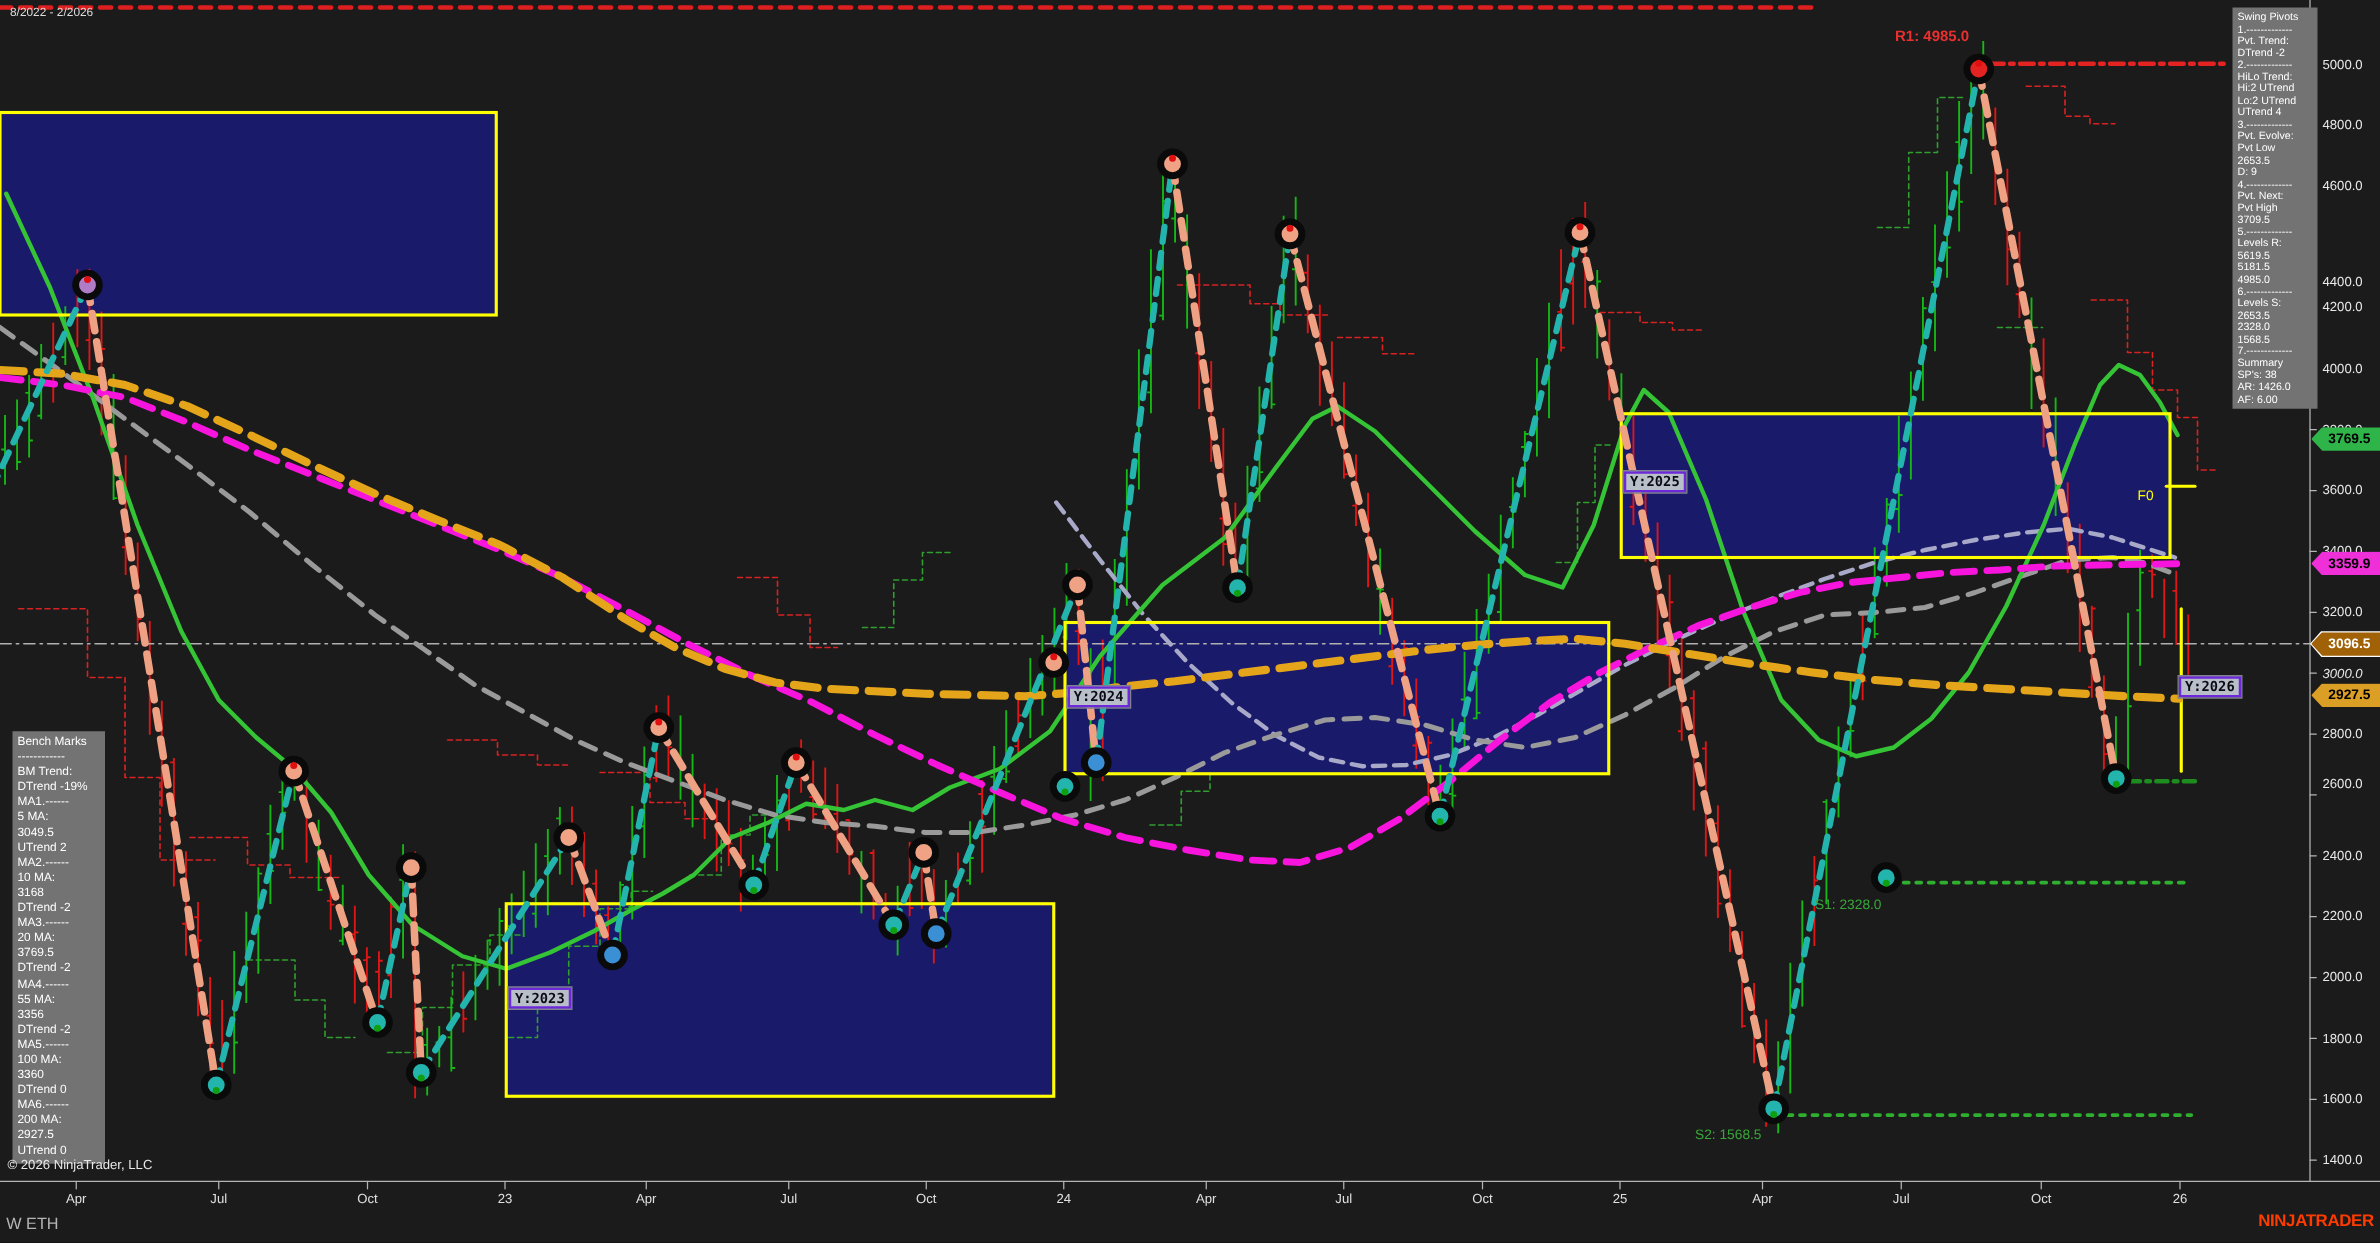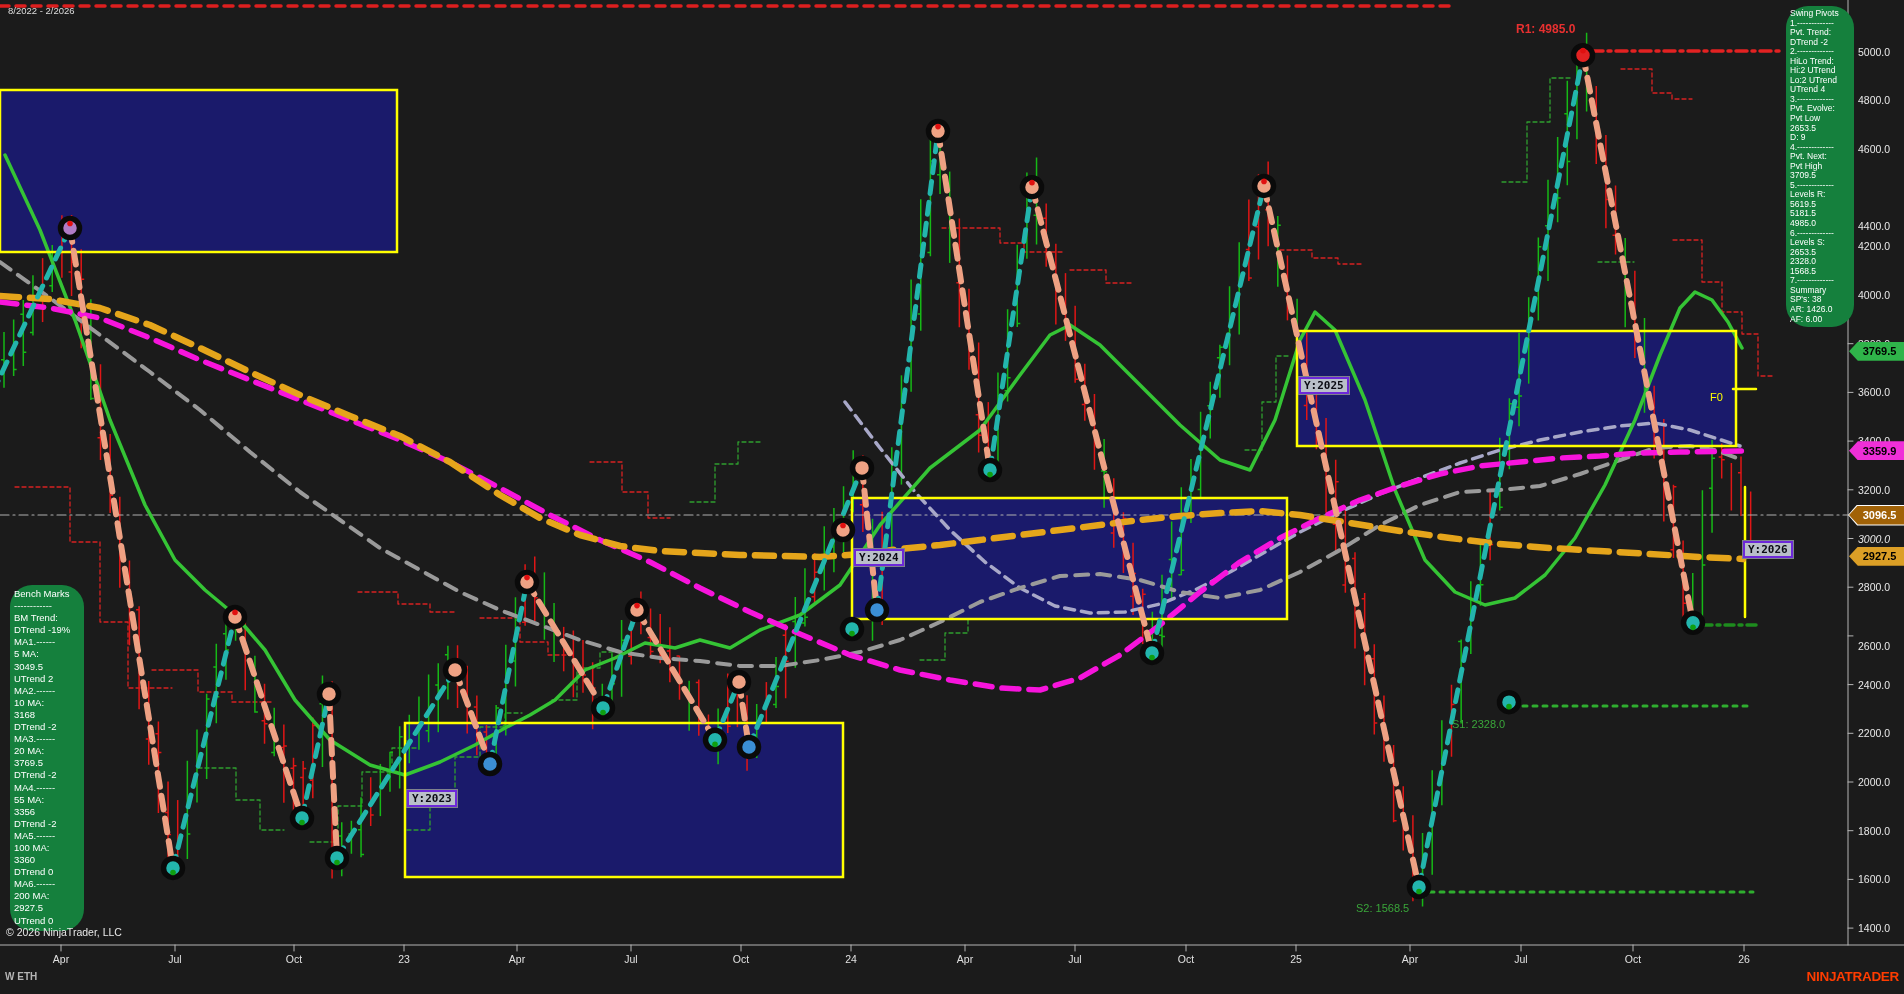--- a/index.html
+++ b/index.html
@@ -2,35 +2,35 @@
 <html><head>
 <meta charset="utf-8">
 <style>
   html,body{margin:0;padding:0;background:#111;}
   #app{position:relative;width:1904px;height:994px;background:#1b1b1b;overflow:hidden;
        font-family:"Liberation Sans",sans-serif;-webkit-font-smoothing:antialiased;}
   #chart-svg{position:absolute;left:0;top:0;}
   .range-label{position:absolute;left:8px;top:5px;font-size:9.5px;color:#dddddd;}
   .title-box{position:absolute;left:8px;top:21px;background:#000;color:#fff;
              font-size:17px;font-weight:bold;line-height:24px;padding:2px 8px 4px 4px;}
-  .side-panel{position:absolute;background:#15803d;color:#fff;white-space:pre;border-radius:22px;}
+  .side-panel{position:absolute;background:#737373;color:#fff;white-space:pre;}
   #swing-panel{left:1786px;top:6px;width:62px;font-size:8.5px;line-height:9.55px;padding:3px 2px 3px 4px;}
   #bench-panel{left:10px;top:585px;width:68px;font-size:9.5px;line-height:12.1px;padding:3px 2px 4px 4px;}
   .panel-line{white-space:pre;}
   .y-axis-label{position:absolute;left:1858px;font-size:10.5px;color:#e8e8e8;}
   .x-axis-label{position:absolute;top:953px;font-size:10.5px;color:#e0e0e0;transform:translateX(-50%);}
   .price-tag{position:absolute;left:1849px;width:55px;height:19px;font-size:11px;font-weight:bold;
              display:flex;align-items:center;justify-content:center;padding-left:6px;box-sizing:border-box;
              clip-path:polygon(0 50%,16% 0,100% 0,100% 100%,16% 100%);}
   .year-tag{position:absolute;font-family:"DejaVu Sans Mono",monospace;font-size:11px;font-weight:bold;
             color:#0b0b14;background:#b9bfc9;border:2px solid #6d28d9;outline:1px solid #7e828c;
             padding:0 3px;line-height:13px;}
   .annotation{position:absolute;white-space:nowrap;}
   #copyright{position:absolute;left:6px;top:926px;font-size:10.5px;color:#e8e8e8;}
-  #weth{position:absolute;left:5px;top:971px;font-size:10px;color:#b5b5b5;font-weight:bold;}
+  #weth{position:absolute;left:5px;top:971px;font-size:13px;color:#b5b5b5;}
   #brand{position:absolute;right:5px;top:969px;font-size:13.5px;font-weight:800;color:#ff3c00;letter-spacing:-0.3px;}
 </style>
 </head>
 <body>
 
 <div id="app">
   <svg id="chart-svg" width="1904" height="994">
       <rect x="0" y="90" width="397" height="162" fill="#1b1b74" fill-opacity="0.9"></rect>
       <rect x="405" y="723" width="438" height="154" fill="#1b1b74" fill-opacity="0.9"></rect>
       <rect x="852" y="498" width="435" height="121" fill="#1b1b74" fill-opacity="0.9"></rect>
@@ -377,21 +377,21 @@
       <div class="y-axis-label" style="top: 142.9px;">4600.0</div>
       <div class="y-axis-label" style="top: 191.6px; margin-top: 28px;">4400.0</div>
       <div class="y-axis-label" style="top: 240.3px;">4200.0</div>
       <div class="y-axis-label" style="top: 289px;">4000.0</div>
       <div class="y-axis-label" style="top: 337.7px;">3800.0</div>
       <div class="y-axis-label" style="top: 386.4px;">3600.0</div>
       <div class="y-axis-label" style="top: 435.1px;">3400.0</div>
       <div class="y-axis-label" style="top: 483.8px;">3200.0</div>
       <div class="y-axis-label" style="top: 532.5px; font-style: italic;">3000.0</div>
       <div class="y-axis-label" style="top: 581.2px;">2800.0</div>
-      <div class="y-axis-label" style="top: 640px;">2600.0</div>
+      <div class="y-axis-label" style="top: 621px;">2600.0</div>
       <div class="y-axis-label" style="top: 678.6px;">2400.0</div>
       <div class="y-axis-label" style="top: 727.3px; text-align: right;">2200.0</div>
       <div class="y-axis-label" style="top: 776px;">2000.0</div>
       <div class="y-axis-label" style="top: 824.7px;">1800.0</div>
       <div class="y-axis-label" style="top: 873.4px;">1600.0</div>
       <div class="y-axis-label" style="top: 922.1px;">1400.0</div>
     </div>
   <div id="x-axis">
       <div class="x-axis-label" style="left: 61px;">Apr</div>
       <div class="x-axis-label" style="left: 175px;">Jul</div>

